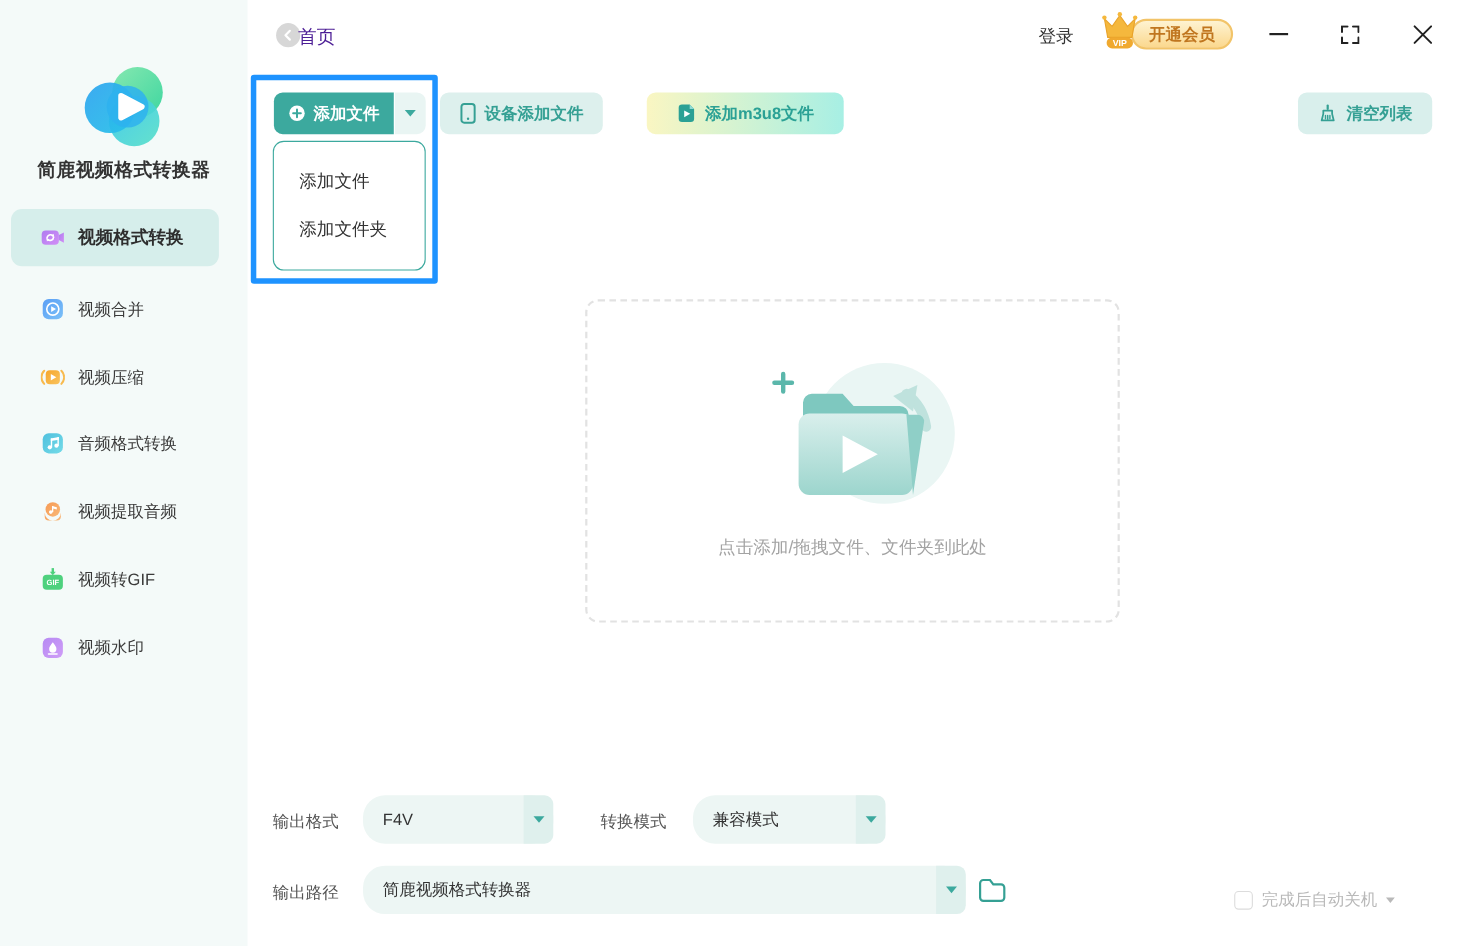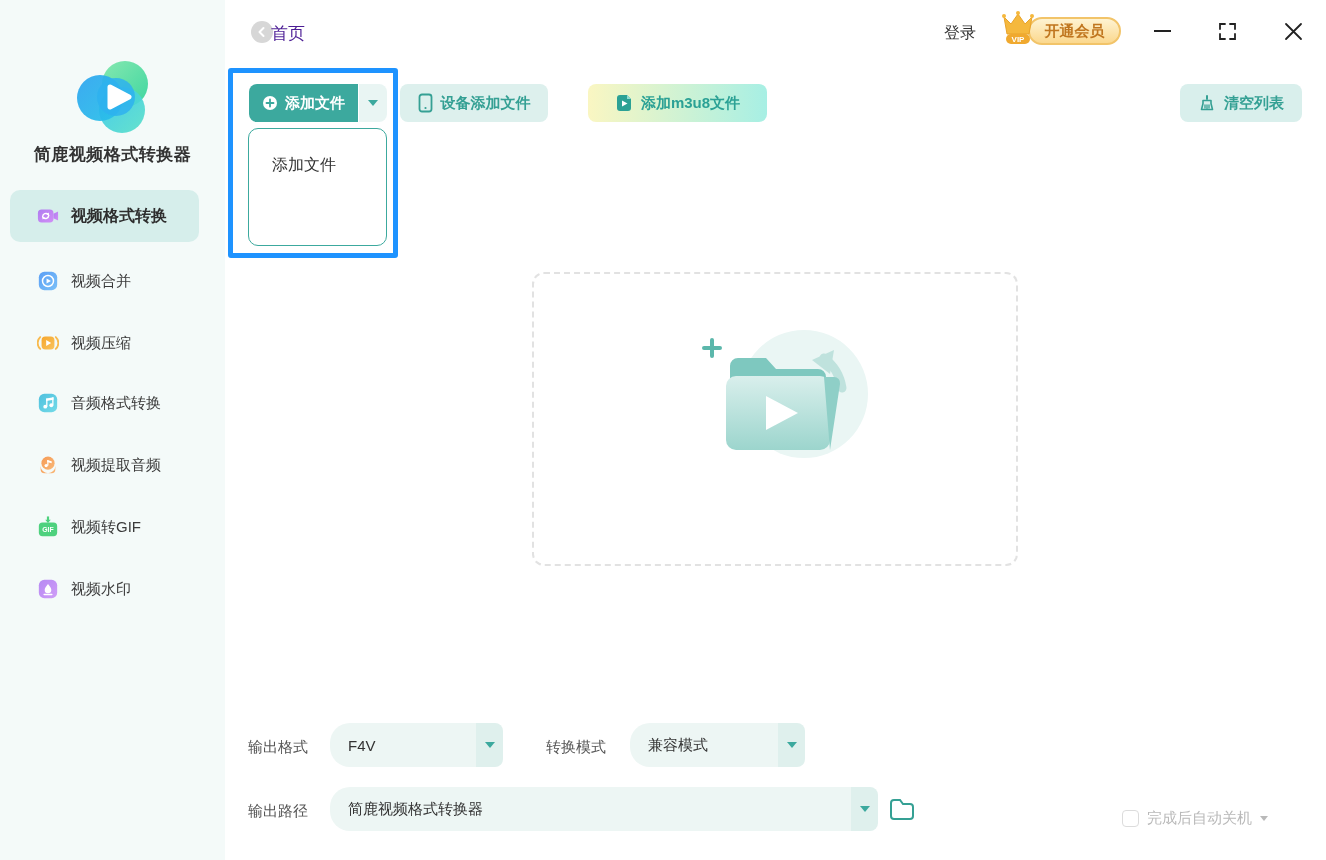--- a/index.html
+++ b/index.html
@@ -253,20 +253,21 @@
       </svg>
       <span>添加文件</span>
     </div>
     <div class="add-file-caret">
       <div class="caret-down"></div>
     </div>
   </div>
 
   <div class="add-menu">
     <div class="add-menu-item">添加文件</div>
+    <div class="add-menu-item">添加文件夹</div>
   </div>
 
   <div class="annotation-box"></div>
 
   <div class="pill-btn device-btn">
     <svg width="15" height="20" viewBox="0 0 15 20">
       <rect x="1.5" y="1.5" width="12" height="17" rx="2.5" fill="none" stroke="#35a094" stroke-width="1.8"></rect>
       <circle cx="7.5" cy="15" r="1.1" fill="#35a094"></circle>
     </svg>
     <span>设备添加文件</span>
@@ -300,20 +301,21 @@
       </defs>
       <circle cx="122" cy="78" r="64" fill="#eaf6f4"></circle>
       <path d="M142,42 a46,46 0 0 1 18,30" stroke="#bfe2dd" stroke-width="9" fill="none" stroke-linecap="round"></path>
       <polygon points="130,44 152,34 148,58" fill="#bfe2dd"></polygon>
       <path d="M48,50 a8,8 0 0 1 8,-8 h28 l10,11 h42 a8,8 0 0 1 8,8 v8 h-96 z" fill="#7ec8bf"></path>
       <rect x="44" y="60" width="104" height="74" rx="10" fill="url(#dzf)"></rect>
       <path d="M148,134 l10,-66 a6,6 0 0 0 -6,-7 l-10,0 z" fill="#8fcfc7"></path>
       <polygon points="84,80 116,97 84,114" fill="#fff"></polygon>
       <path d="M30,24 v16 M22,32 h16" stroke="#5bb7ab" stroke-width="4" stroke-linecap="round"></path>
     </svg>
+    <div class="dz-hint">点击添加/拖拽文件、文件夹到此处</div>
   </div>
 
   <div class="fld-label" style="left:248px; top:738px">输出格式</div>
   <div class="select" style="left:330px; top:723px; width:173px">
     <span class="value">F4V</span>
     <div class="arrow-seg">
       <div class="caret-down"></div>
     </div>
   </div>
 

